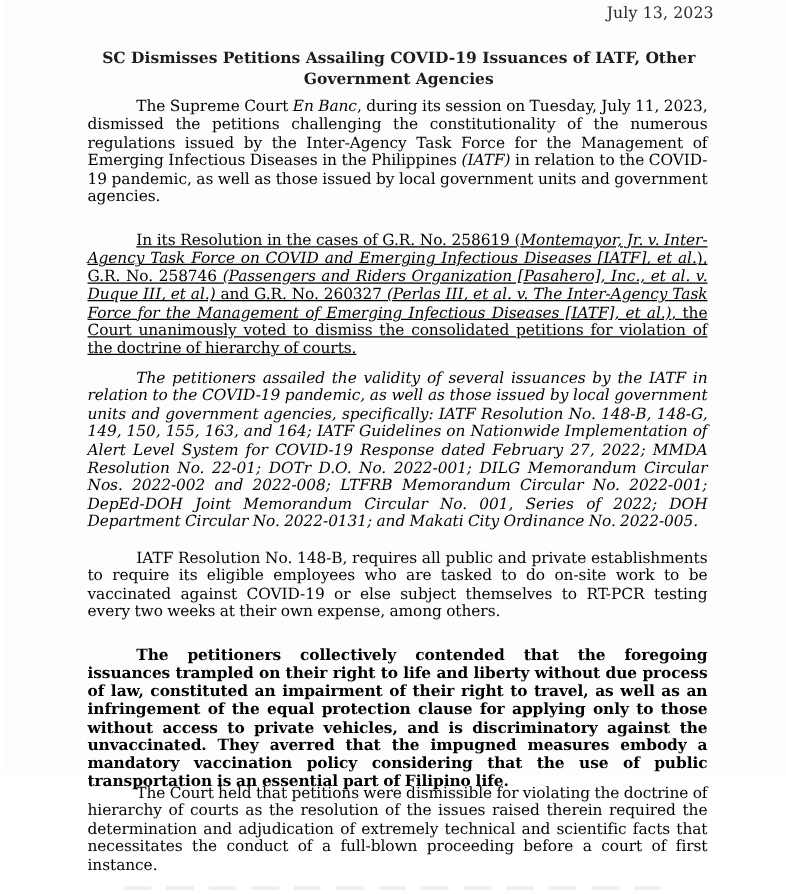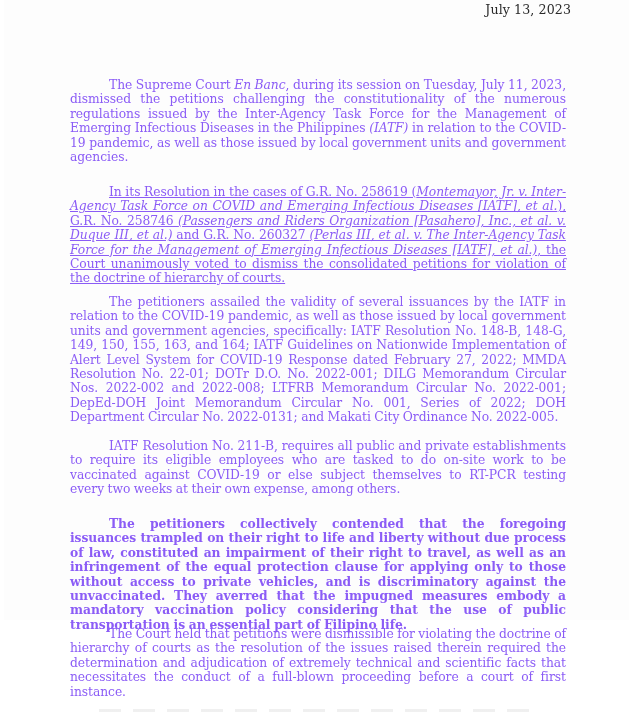--- a/index.html
+++ b/index.html
@@ -43,48 +43,49 @@
     }
     .para {
       position: absolute;
       left: 66px;
       width: 496px;
       font-size: 12.3px;
       line-height: 14.4px;
       text-align: justify;
       text-indent: 39px;
       margin: 0;
-      color: #8b5cf6;
+      color: #000000;
       letter-spacing: -0.05px;
       word-spacing: -0.4px;
     }
     .para em { font-style: italic; }
     #p1 { top: 78px; }
     #p2 { top: 185px; text-decoration: underline; }
-    #p3 { top: 295px; }
+    #p3 { top: 295px; font-style: italic; }
     #p4 { top: 439px; }
     #p5 { top: 517px; font-weight: bold; }
     #p6 { top: 627px; }
     .bleed {
       position: absolute;
       left: 95px;
       top: 709px;
       width: 440px;
       height: 3px;
       background: repeating-linear-gradient(90deg, #ececec 0 22px, transparent 22px 34px);
       opacity: 0.8;
     }
   </style>
 </head>
 <body>
 
 <div class="page">
   <div class="date">July 13, 2023</div>
+  <div class="title">SC Dismisses Petitions Assailing COVID-19 Issuances of IATF, Other Government Agencies</div>
 
   <p class="para" id="p1"><span>The Supreme Court </span><em>En Banc</em><span>, during its session on Tuesday, July 11, 2023, dismissed the petitions challenging the constitutionality of the numerous regulations issued by the Inter-Agency Task Force for the Management of Emerging Infectious Diseases in the Philippines </span><em>(IATF)</em><span> in relation to the COVID-19 pandemic, as well as those issued by local government units and government agencies.</span></p>
   <p class="para" id="p2"><span>In its Resolution in the cases of G.R. No. 258619 (</span><em>Montemayor, Jr. v. Inter-Agency Task Force on COVID and Emerging Infectious Diseases [IATF], et al.</em><span>), G.R. No. 258746 </span><em>(Passengers and Riders Organization [Pasahero], Inc., et al. v. Duque III, et al.)</em><span> and G.R. No. 260327 </span><em>(Perlas III, et al. v. The Inter-Agency Task Force for the Management of Emerging Infectious Diseases [IATF], et al.)</em><span>, the Court unanimously voted to dismiss the consolidated petitions for violation of the doctrine of hierarchy of courts.</span></p>
   <p class="para" id="p3"><span>The petitioners assailed the validity of several issuances by the IATF in relation to the COVID-19 pandemic, as well as those issued by local government units and government agencies, specifically: IATF Resolution No. 148-B, 148-G, 149, 150, 155, 163, and 164; IATF Guidelines on Nationwide Implementation of Alert Level System for COVID-19 Response dated February 27, 2022; MMDA Resolution No. 22-01; DOTr D.O. No. 2022-001; DILG Memorandum Circular Nos. 2022-002 and 2022-008; LTFRB Memorandum Circular No. 2022-001; DepEd-DOH Joint Memorandum Circular No. 001, Series of 2022; DOH Department Circular No. 2022-0131; and Makati City Ordinance No. 2022-005.</span></p>
-  <p class="para" id="p4"><span>IATF Resolution No. 211-B, requires all public and private establishments to require its eligible employees who are tasked to do on-site work to be vaccinated against COVID-19 or else subject themselves to RT-PCR testing every two weeks at their own expense, among others.</span></p>
+  <p class="para" id="p4"><span>IATF Resolution No. 148-B, requires all public and private establishments to require its eligible employees who are tasked to do on-site work to be vaccinated against COVID-19 or else subject themselves to RT-PCR testing every two weeks at their own expense, among others.</span></p>
   <p class="para" id="p5"><span>The petitioners collectively contended that the foregoing issuances trampled on their right to life and liberty without due process of law, constituted an impairment of their right to travel, as well as an infringement of the equal protection clause for applying only to those without access to private vehicles, and is discriminatory against the unvaccinated. They averred that the impugned measures embody a mandatory vaccination policy considering that the use of public transportation is an essential part of Filipino life.</span></p>
   <p class="para" id="p6"><span>The Court held that petitions were dismissible for violating the doctrine of hierarchy of courts as the resolution of the issues raised therein required the determination and adjudication of extremely technical and scientific facts that necessitates the conduct of a full-blown proceeding before a court of first instance.</span></p>
 
   <div class="bleed"></div>
 </div>
 
 </body></html>

